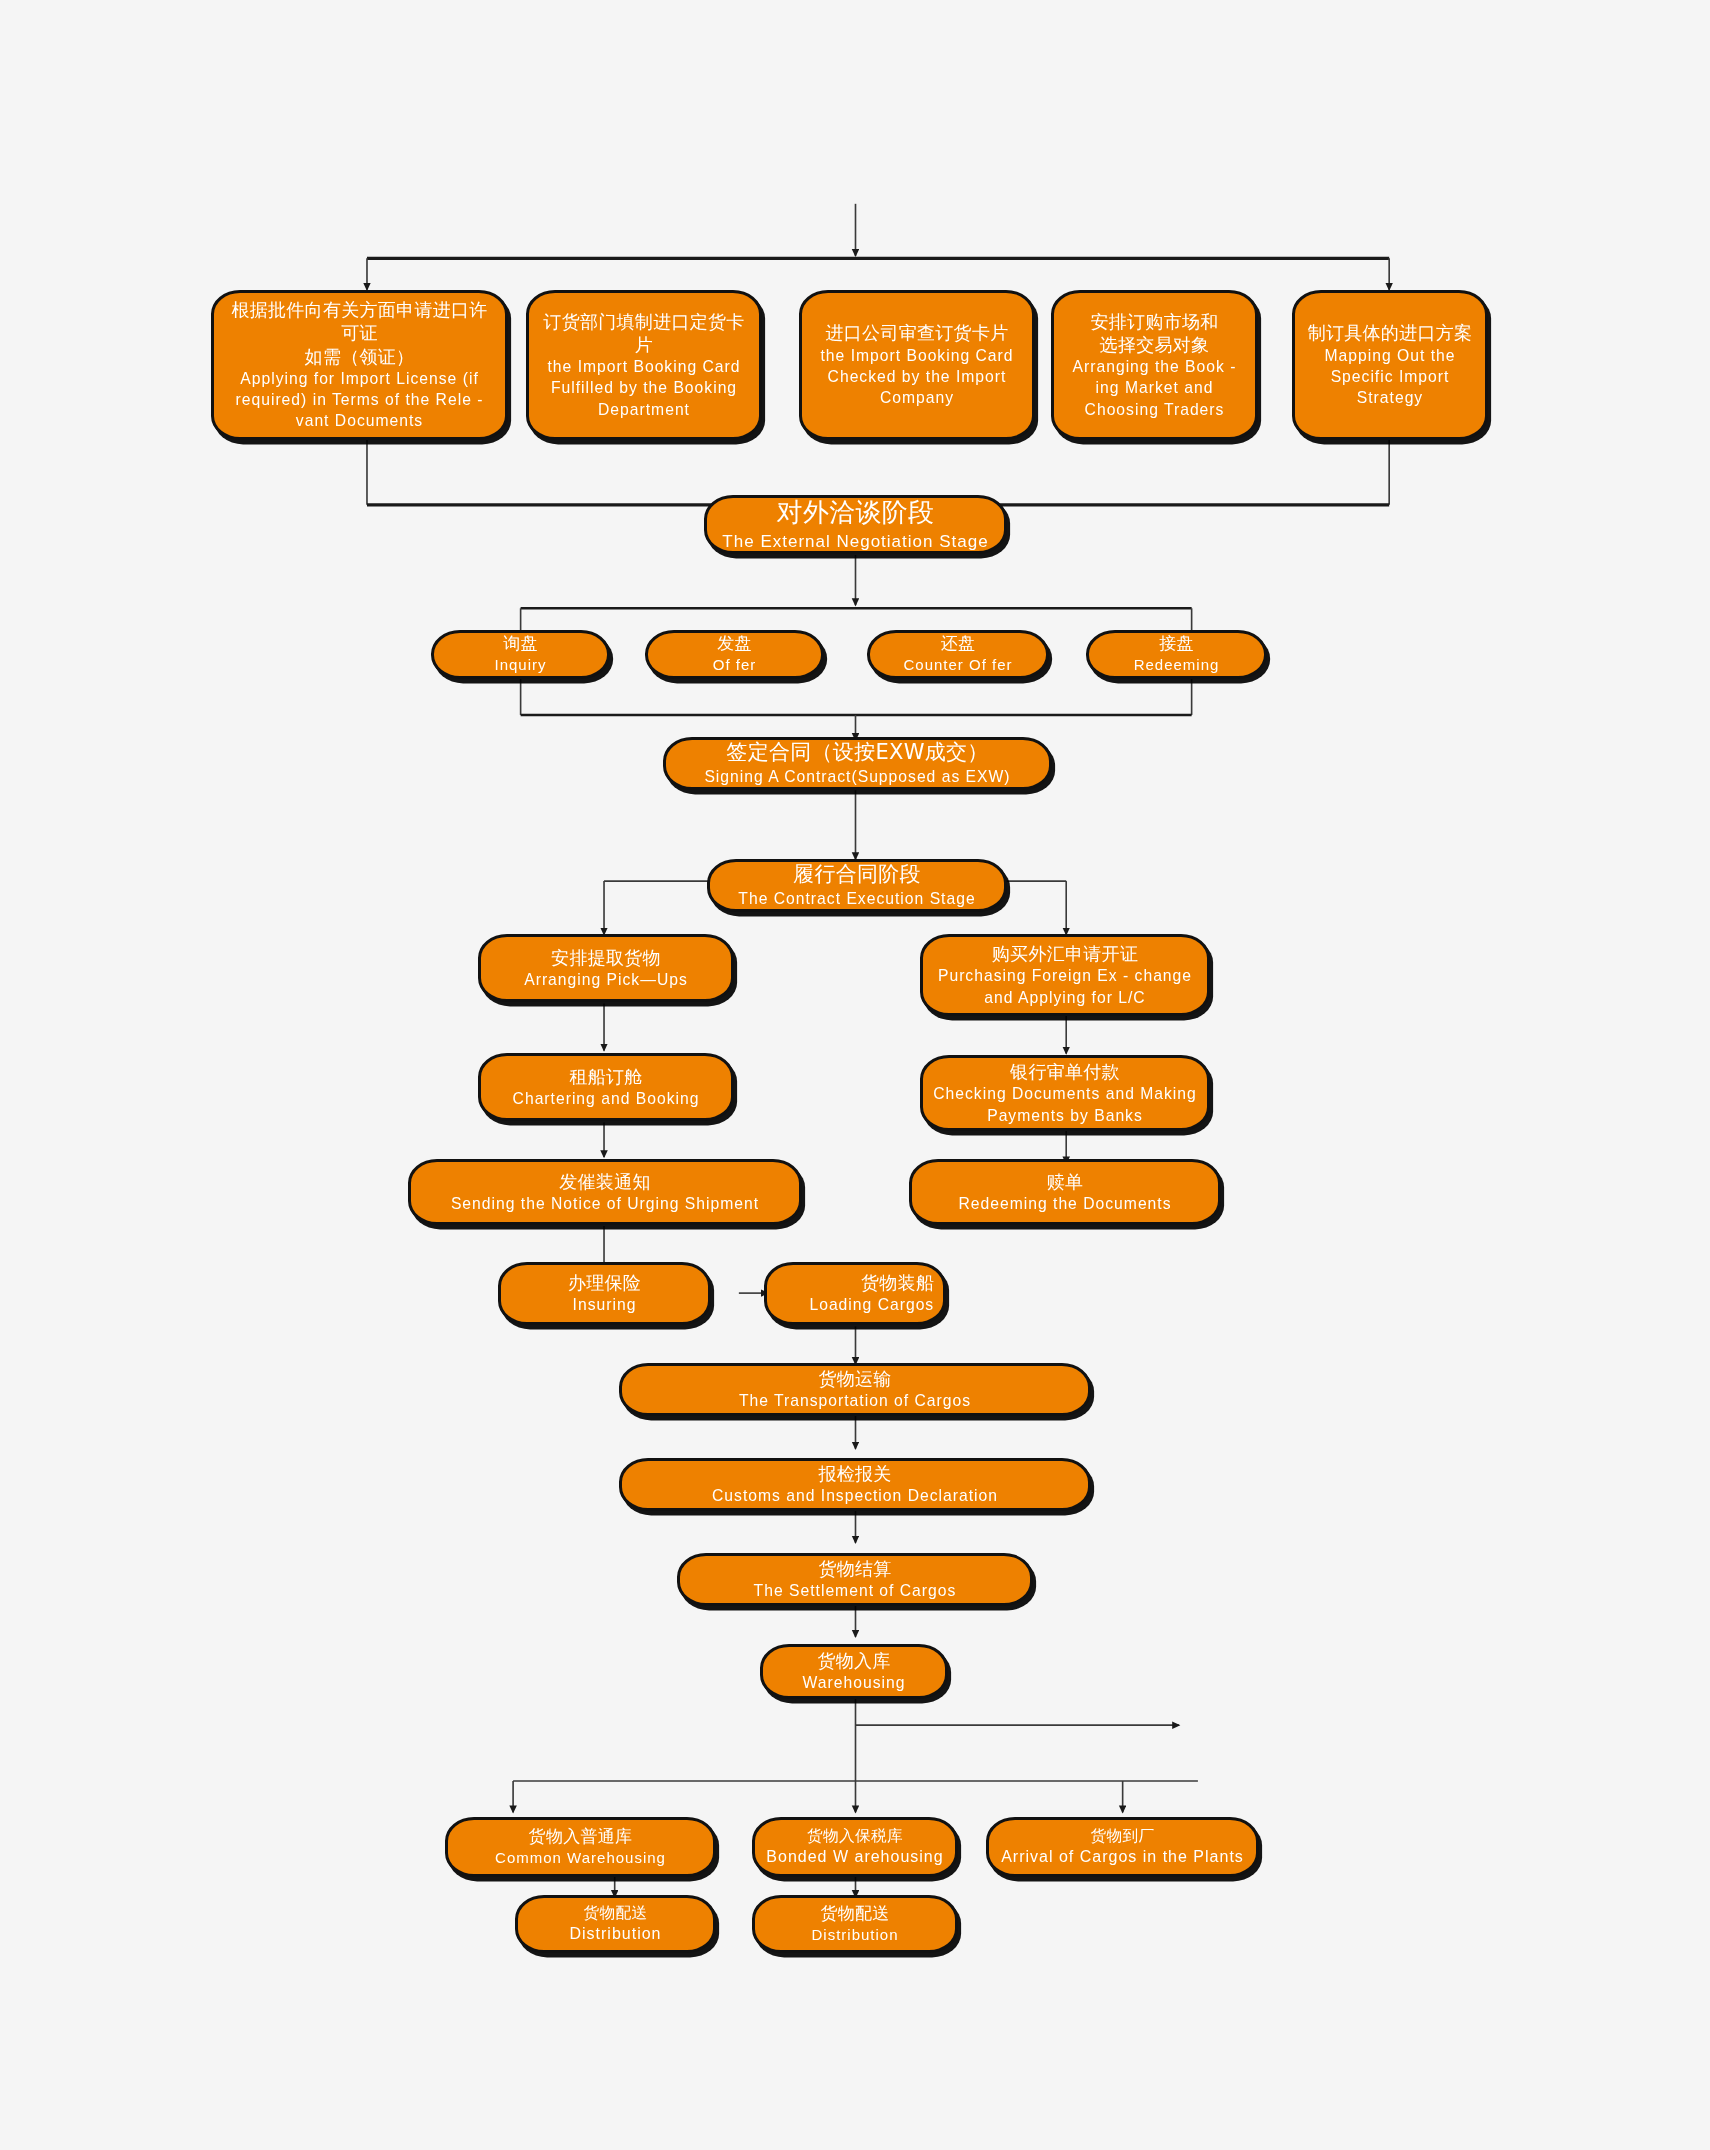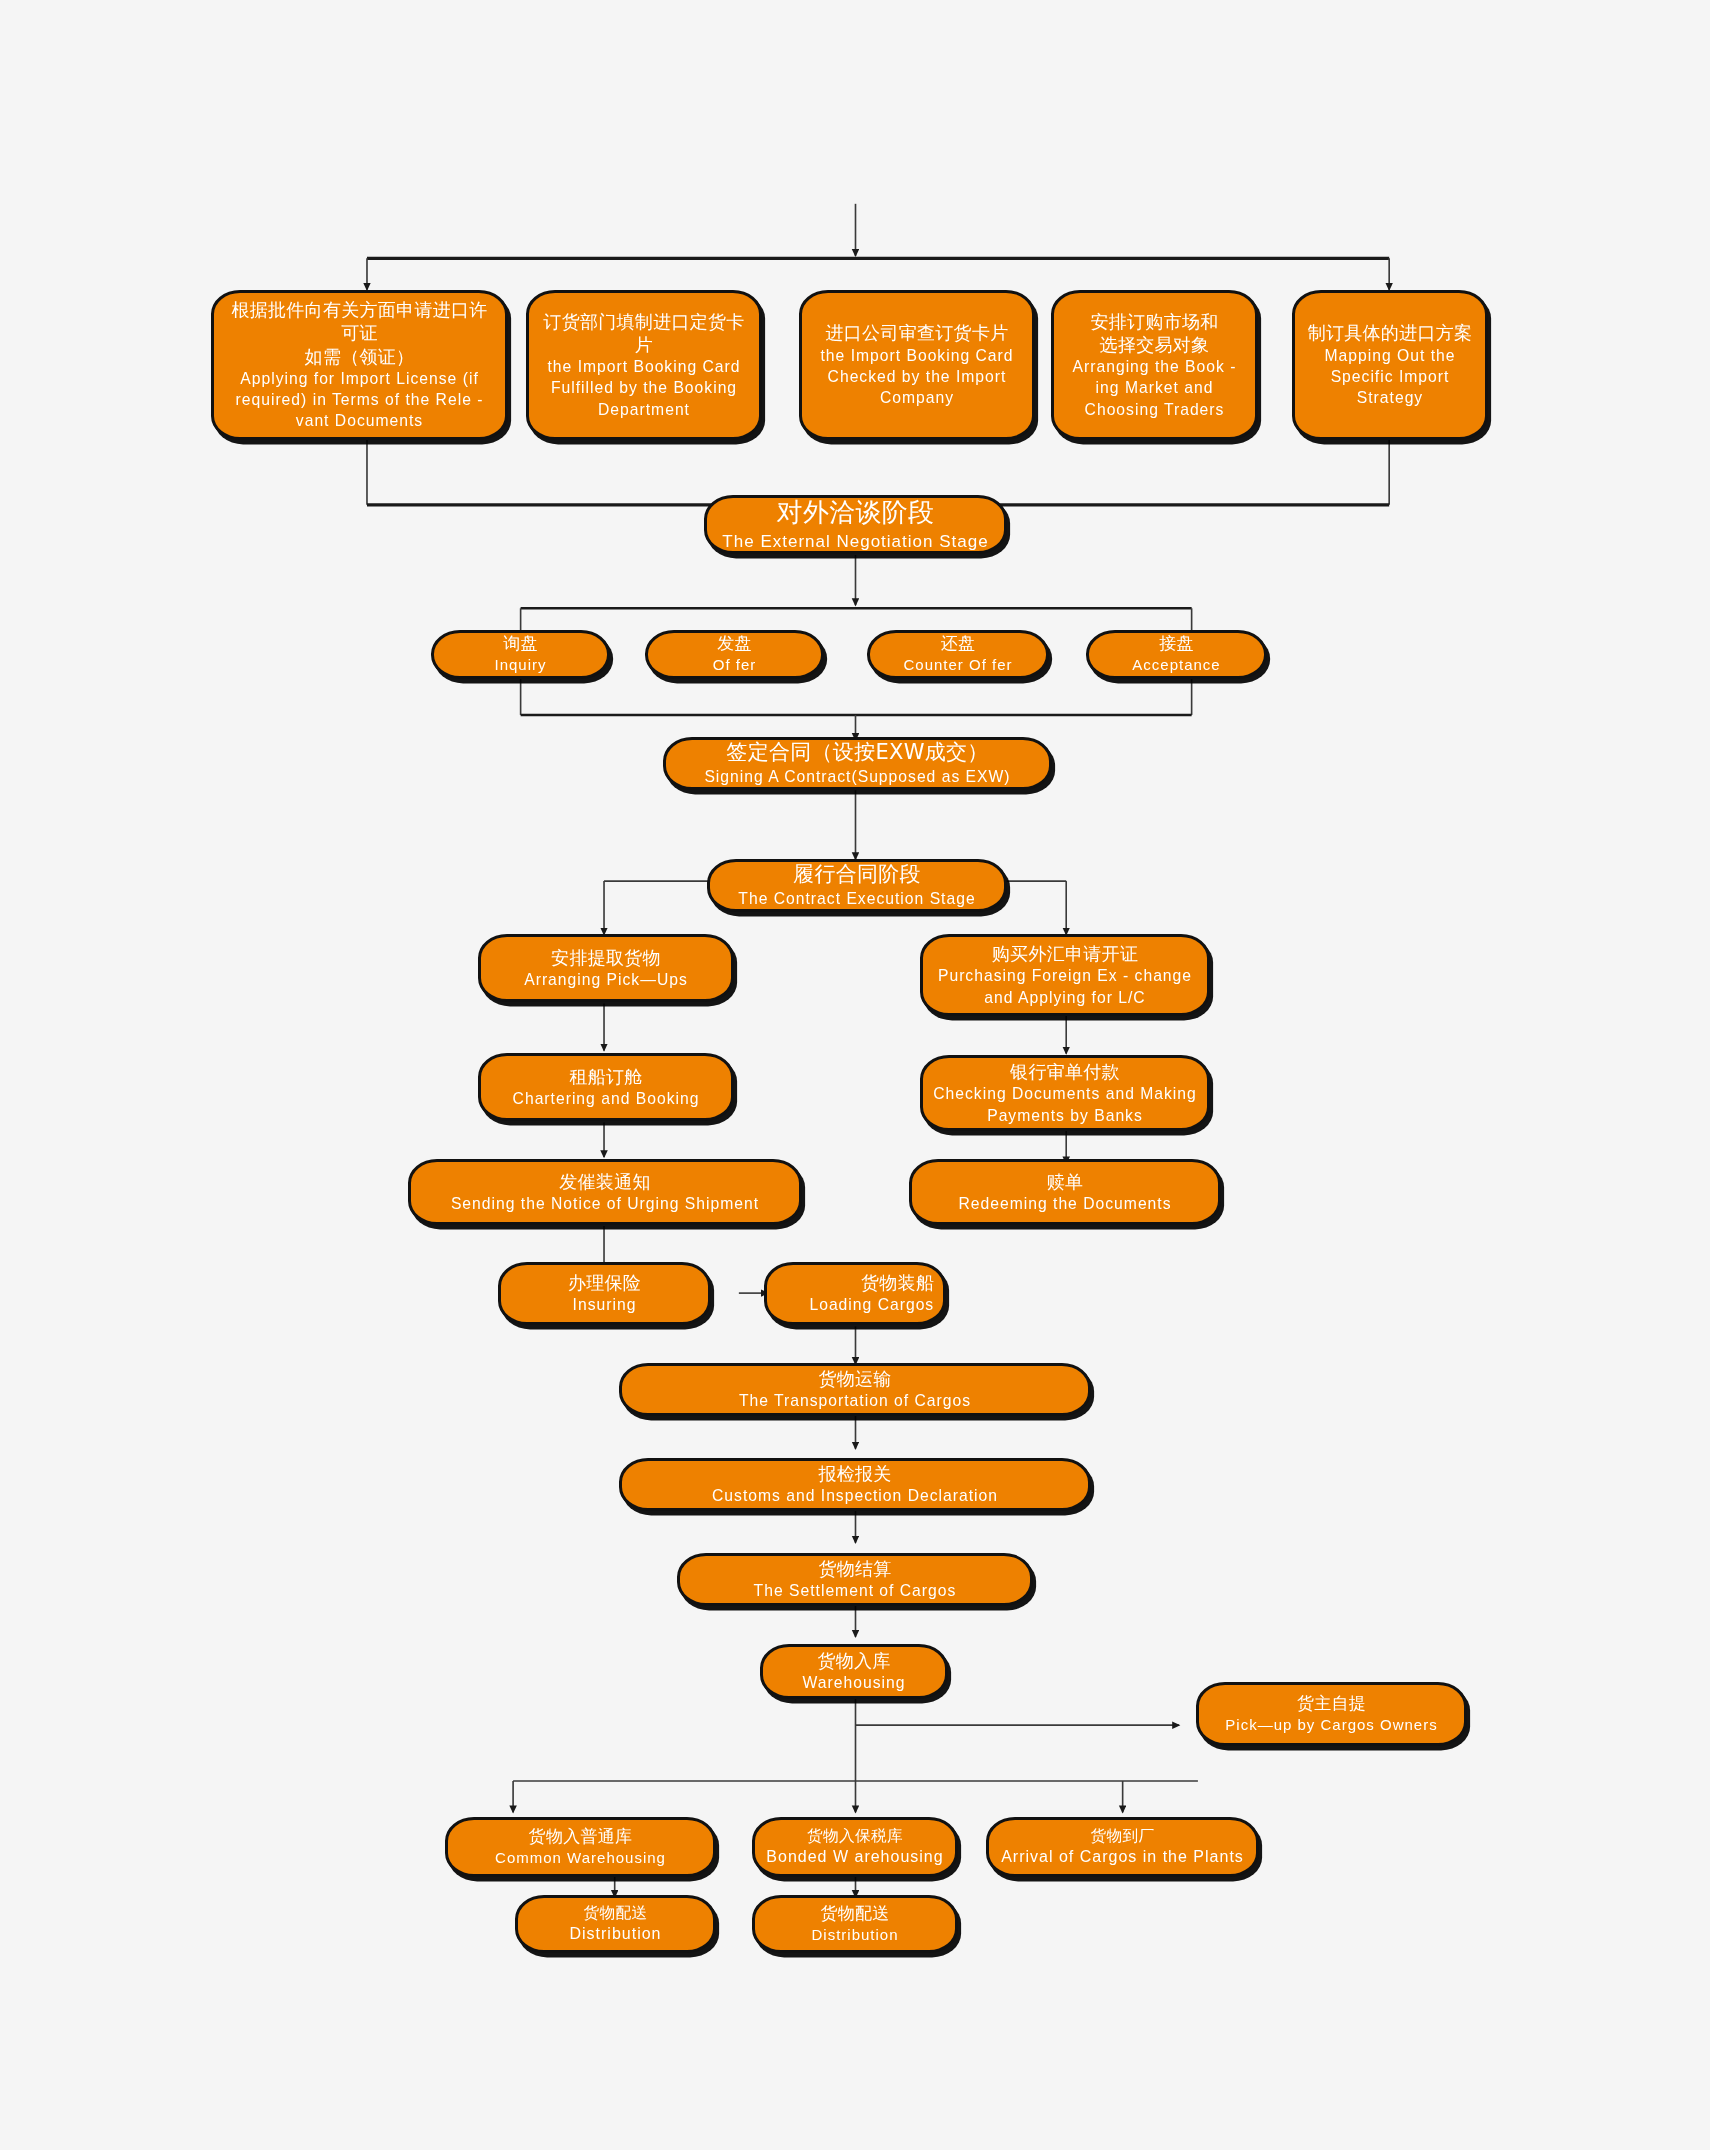--- a/index.html
+++ b/index.html
@@ -160,21 +160,21 @@
     <span class="en">Of fer</span>
   </div>
 
   <div class="node s-sm" style="left:867px;top:630px;width:182px;height:49px;align-items:center;">
     <span class="cn">还盘</span>
     <span class="en">Counter Of fer</span>
   </div>
 
   <div class="node s-sm" style="left:1086px;top:630px;width:181px;height:49px;">
     <span class="cn">接盘</span>
-    <span class="en">Acceptance</span>
+    <span class="en">Redeeming</span>
   </div>
 
   <div class="node s-lg" style="left:663px;top:737px;width:389px;height:53px;">
     <span class="cn">签定合同（设按EXW成交）</span>
     <span class="en">Signing A Contract(Supposed as EXW)</span>
   </div>
 
   <div class="node s-lg" style="left:707px;top:859px;width:300px;height:53px;">
     <span class="cn">履行合同阶段</span>
     <span class="en">The Contract Execution Stage</span>
@@ -233,24 +233,20 @@
   <div class="node s-md" style="left:677px;top:1553px;width:356px;height:53px;">
     <span class="cn">货物结算</span>
     <span class="en">The Settlement of Cargos</span>
   </div>
 
   <div class="node s-md" style="left:760px;top:1644px;width:188px;height:55px;">
     <span class="cn">货物入库</span>
     <span class="en">Warehousing</span>
   </div>
 
-  <div class="node s-sm" style="left:1196px;top:1682px;width:271px;height:64px;">
-    <span class="cn">货主自提</span>
-    <span class="en">Pick—up by Cargos Owners</span>
-  </div>
 
   <div class="node s-sm" style="left:445px;top:1817px;width:271px;height:60px;">
     <span class="cn">货物入普通库</span>
     <span class="en">Common Warehousing</span>
   </div>
 
   <div class="node s-xs" style="left:752px;top:1817px;width:206px;height:60px;">
     <span class="cn">货物入保税库</span>
     <span class="en">Bonded W arehousing</span>
   </div>

